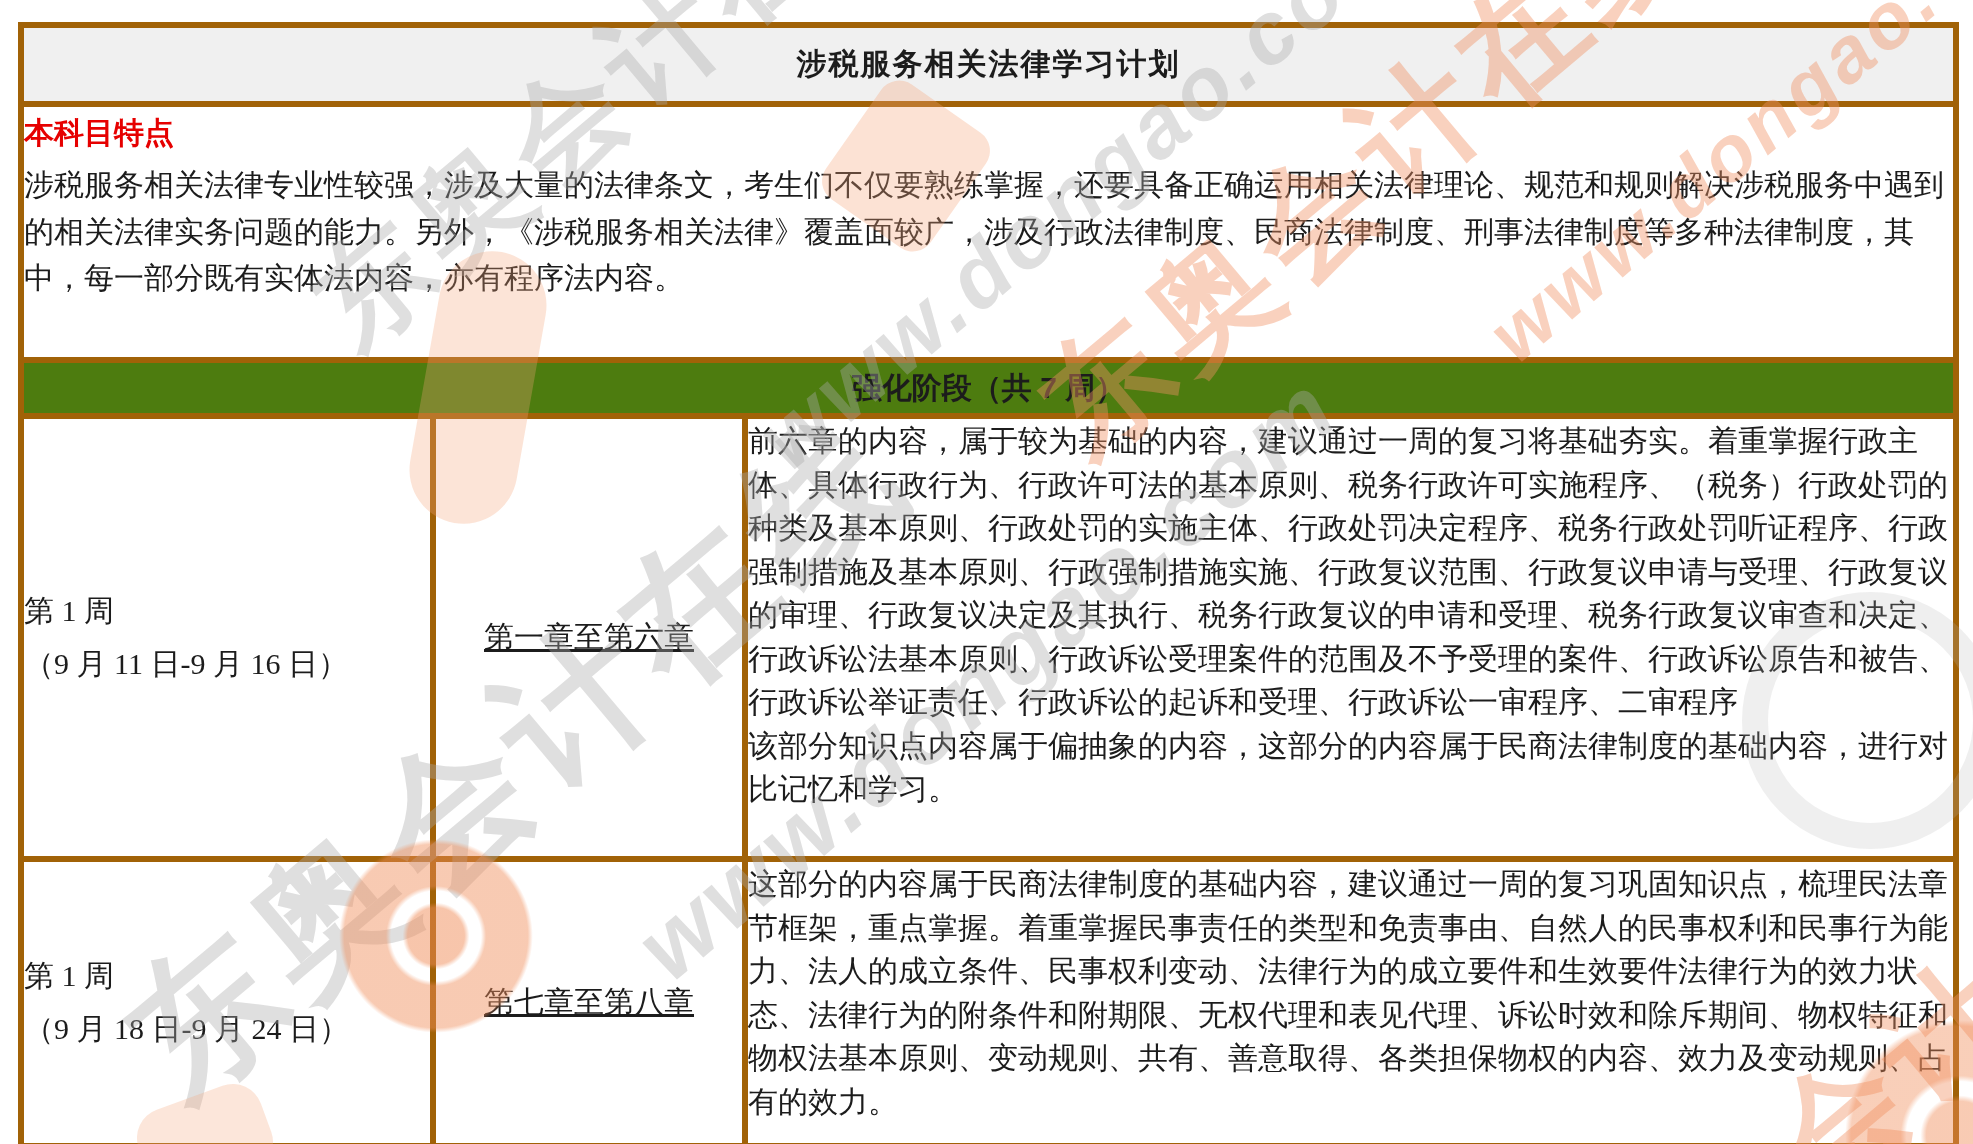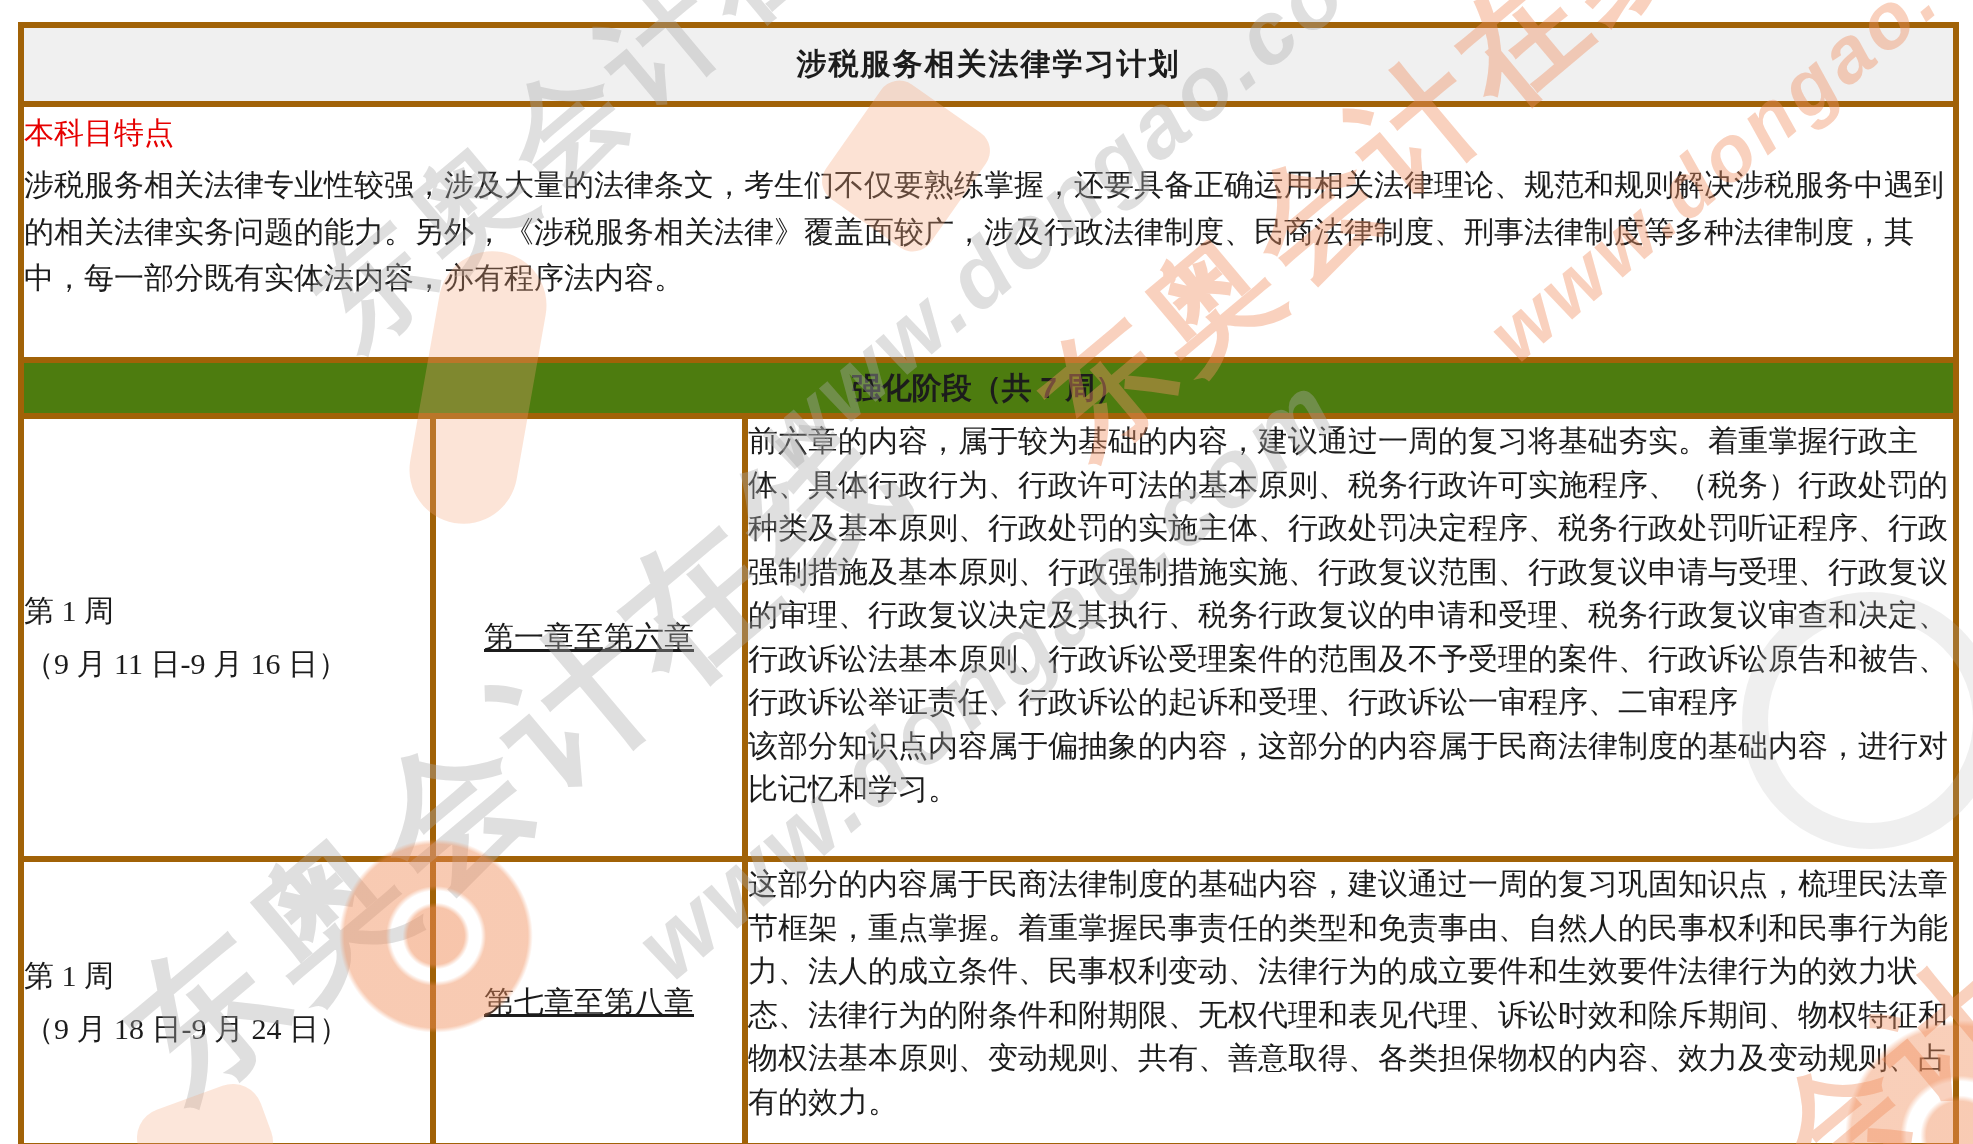--- a/index.html
+++ b/index.html
@@ -115,21 +115,21 @@
     letter-spacing: 2px;
   }
   td.features-cell {
     height: 250px;
     vertical-align: top;
     padding: 12px 22px 10px 22px;
     background: transparent;
   }
   .features-heading {
     font-family: "Liberation Sans", sans-serif;
-    font-weight: normal;
+    font-weight: bold;
     font-size: 30px;
     color: #e60000;
     margin: 6px 0 8px 0;
   }
   .features-body {
     font-size: 30px;
     line-height: 1.55;
     text-align: left;
   }
   td.phase-cell {

